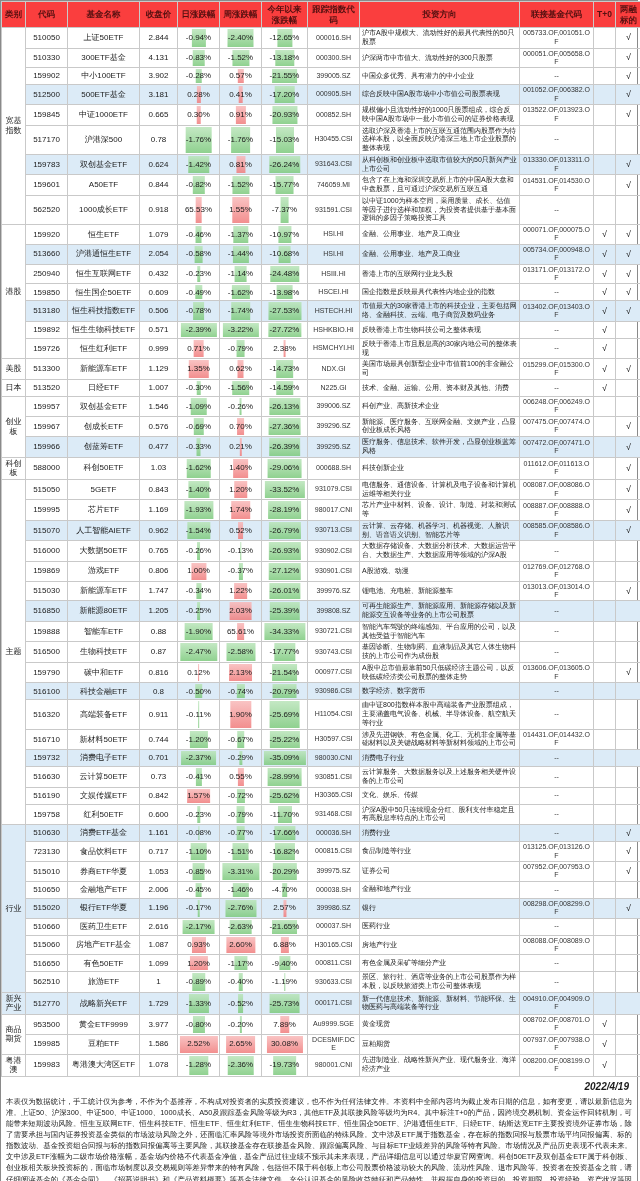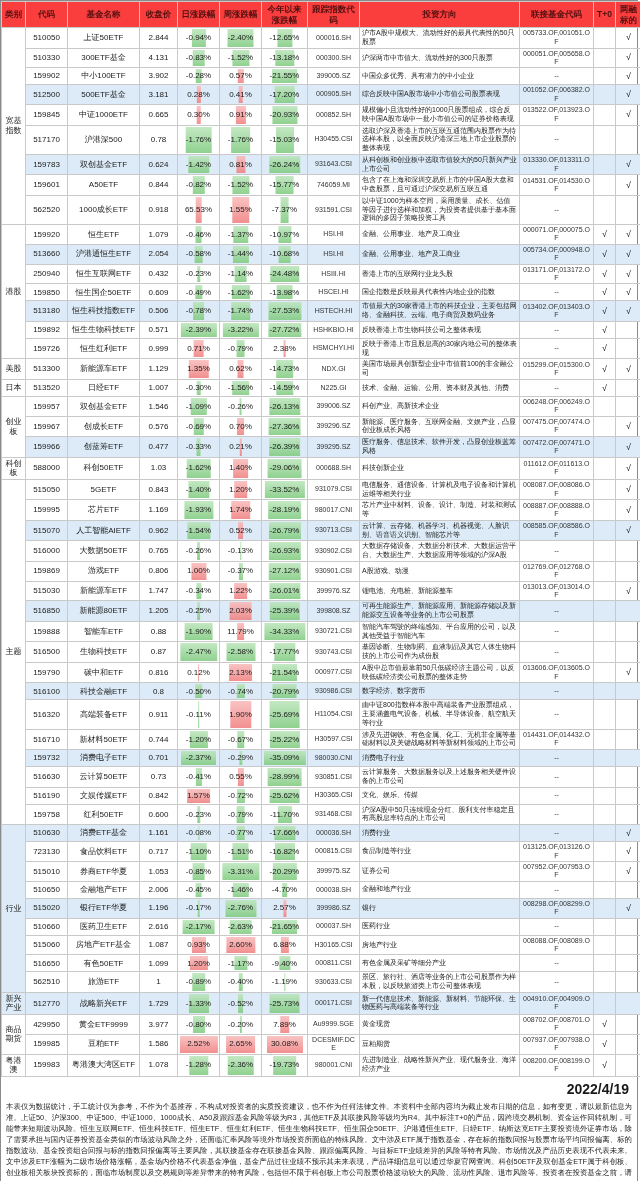--- a/index.html
+++ b/index.html
@@ -20,21 +20,21 @@
   td.name{text-align:center;font-weight:normal;}
   td.cat{text-align:center;font-size:8px;background:#fff;}
   td.dir{font-size:7px;text-align:left;color:#222;line-height:1.25;}
   td.chk{font-size:9px;}
   tr.hl td{background:var(--row-hl);}
   td.pct{position:relative;text-align:center;}
   td.pct .bar{position:absolute;top:1px;bottom:1px;left:50%;transform:translateX(-50%);opacity:.85;}
   td.pct .bar.neg{background:linear-gradient(180deg,#b9e4b9,var(--bar-neg));}
   td.pct .bar.pos{background:linear-gradient(180deg,#f8b9b9,var(--bar-pos));}
   td.pct .v{position:relative;z-index:1;}
-  .date-row{text-align:right;font-weight:bold;font-size:14px;padding:4px 8px 2px 0;}
+  .date-row{text-align:right;font-weight:bold;font-size:10px;padding:4px 8px 2px 0;font-style:italic;}
   .footer{font-size:7.4px;color:#222;line-height:1.5;padding:2px 5px 8px 5px;text-align:justify;}
 </style>
 </head>
 <body>
 
 <div class="page">
   <table>
     <colgroup>
       <col style="width:24px">
         <col style="width:42px">
@@ -448,21 +448,21 @@
           <td class="dir">可再生能源生产、新能源应用、新能源存储以及新能源交互设备等业务的上市公司股票</td>
           <td class="num idx">--</td>
           <td class="num chk"></td>
           <td class="num chk"></td>
         </tr>
         <tr>
           <td class="num">159888</td>
           <td class="name">智能车ETF</td>
           <td class="num">0.88</td>
           <td class="num pct"><div class="bar neg" style="width: 70.1538%;"></div><span class="v">-1.90%</span></td>
-          <td class="num pct"><div class="bar pos" style="width: 18.9257%;"></div><span class="v">11.79%</span></td>
+          <td class="num pct"><div class="bar pos" style="width: 18.9257%;"></div><span class="v">65.61%</span></td>
           <td class="num pct"><div class="bar neg" style="width: 91.5467%;"></div><span class="v">-34.33%</span></td>
           <td class="num idx">930721.CSI</td>
           <td class="dir">智能汽车驾驶的终端感知、平台应用的公司，以及其他受益于智能汽车</td>
           <td class="num idx">--</td>
           <td class="num chk"></td>
           <td class="num chk"></td>
         </tr>
         <tr>
           <td class="num">516500</td>
           <td class="name">生物科技ETF</td>
@@ -707,21 +707,21 @@
           <td class="num pct"><div class="bar neg" style="width: 14.2629%;"></div><span class="v">-0.52%</span></td>
           <td class="num pct"><div class="bar neg" style="width: 68.6133%;"></div><span class="v">-25.73%</span></td>
           <td class="num idx">000171.CSI</td>
           <td class="dir">新一代信息技术、新能源、新材料、节能环保、生物医药与高端装备等行业</td>
           <td class="num idx">004910.OF,004909.OF</td>
           <td class="num chk"></td>
           <td class="num chk"></td>
         </tr>
         <tr>
           <td rowspan="2" class="cat">商品期货</td>
-          <td class="num">429950</td>
+          <td class="num">953500</td>
           <td class="name">黄金ETF9999</td>
           <td class="num">3.977</td>
           <td class="num pct"><div class="bar neg" style="width: 29.5385%;"></div><span class="v">-0.80%</span></td>
           <td class="num pct"><div class="bar neg" style="width: 5.48571%;"></div><span class="v">-0.20%</span></td>
           <td class="num pct"><div class="bar pos" style="width: 21.04%;"></div><span class="v">7.89%</span></td>
           <td class="num idx">Au9999.SGE</td>
           <td class="dir">黄金现货</td>
           <td class="num idx">008702.OF,008701.OF</td>
           <td class="num chk">√</td>
           <td class="num chk"></td>

